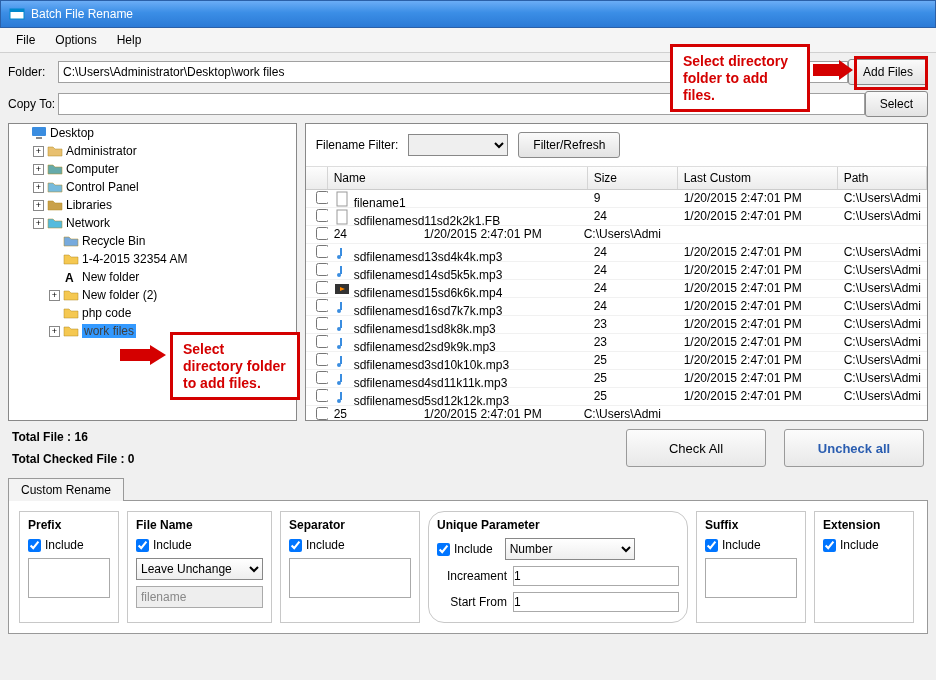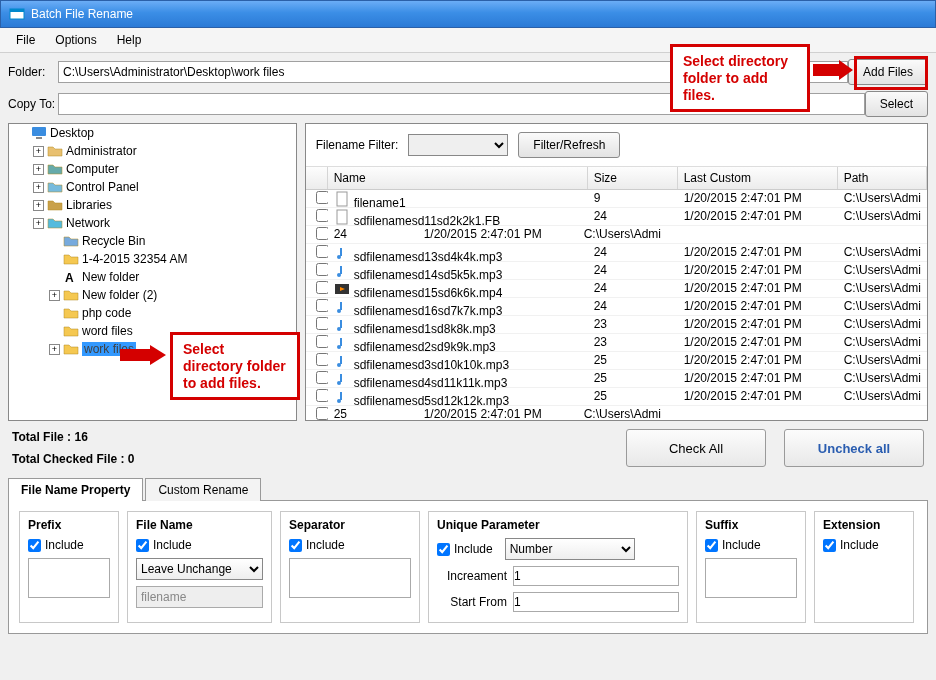--- a/index.html
+++ b/index.html
@@ -59,21 +59,21 @@
 .tabstrip { display:flex; }
 .tab { padding:4px 12px; border:1px solid #999; border-bottom:none; background:#f3f3f3; margin-right:2px; position:relative; top:1px;}
 .tab.active { background:#fff; font-weight:bold; }
 .tabbody { border:1px solid #999; background:#fff; padding:10px; display:flex; gap:8px; }
 
 .group { border:1px solid #c8c8c8; padding:6px 8px 10px; position:relative; }
 .group .gtitle { font-weight:bold; margin-bottom:6px; }
 .g-prefix { width:100px; }
 .g-filename { width:145px; }
 .g-sep { width:140px; }
-.g-unique { width:260px; }
+.g-unique { width:260px;border-radius:16px; }
 .g-suffix { width:110px; }
 .g-ext { width:100px; }
 .chk { display:flex; align-items:center; gap:4px; margin-bottom:6px; }
 .tin { width:100%; height:22px; border:1px solid #aaa; background:#fff; padding:0 4px; }
 .tin.dis { background:#eee; color:#888; }
 .sel { width:100%; height:22px; border:1px solid #888; background:linear-gradient(#fff,#eee);}
 .frow { display:flex; align-items:center; gap:6px; margin-top:6px;}
 .frow label { width:70px; text-align:right; }
 .frow input { flex:1; height:20px; border:1px solid #aaa; }
 
@@ -185,27 +185,20 @@
               </svg></span>
             <span class="lbl">New folder (2)</span>
           </li>
           <li style="padding-left: 36px;">
             <span class="noexp"></span>
             <span class="ficon"><svg class="ic" viewBox="0 0 16 16">
                 <path d="M1 4h5l2 2h7v7H1z" fill="#f5c851" stroke="#b38a20" stroke-width="0.5"></path>
               </svg></span>
             <span class="lbl">php code</span>
           </li>
-          <li style="padding-left: 36px;">
-            <span class="noexp"></span>
-            <span class="ficon"><svg class="ic" viewBox="0 0 16 16">
-                <path d="M1 4h5l2 2h7v7H1z" fill="#f5c851" stroke="#b38a20" stroke-width="0.5"></path>
-              </svg></span>
-            <span class="lbl">word files</span>
-          </li>
           <li class="selected" style="padding-left: 36px;">
             <span class="exp">+</span>
             <span class="ficon"><svg class="ic" viewBox="0 0 16 16">
                 <path d="M1 4h5l2 2h7v7H1z" fill="#f5c851" stroke="#b38a20" stroke-width="0.5"></path>
               </svg></span>
             <span class="lbl">work files</span>
           </li>
         </ul>
       </div>
   </div>
@@ -361,21 +354,20 @@
     <div style="margin-top:8px"><span>Total Checked File :</span> <span>0</span></div>
   </div>
   <div class="btns">
     <button class="bigbtn">Check All</button>
     <button class="bigbtn unc">Uncheck all</button>
   </div>
 </div>
 
 <div class="tabs">
   <div class="tabstrip">
-    <div class="tab active">File Name Property</div>
     <div class="tab">Custom Rename</div>
   </div>
   <div class="tabbody">
 
     <div class="group g-prefix">
       <div class="gtitle">Prefix</div>
       <div class="chk">
           <input type="checkbox" checked="" style="">
           <span>Include</span>
         </div>

